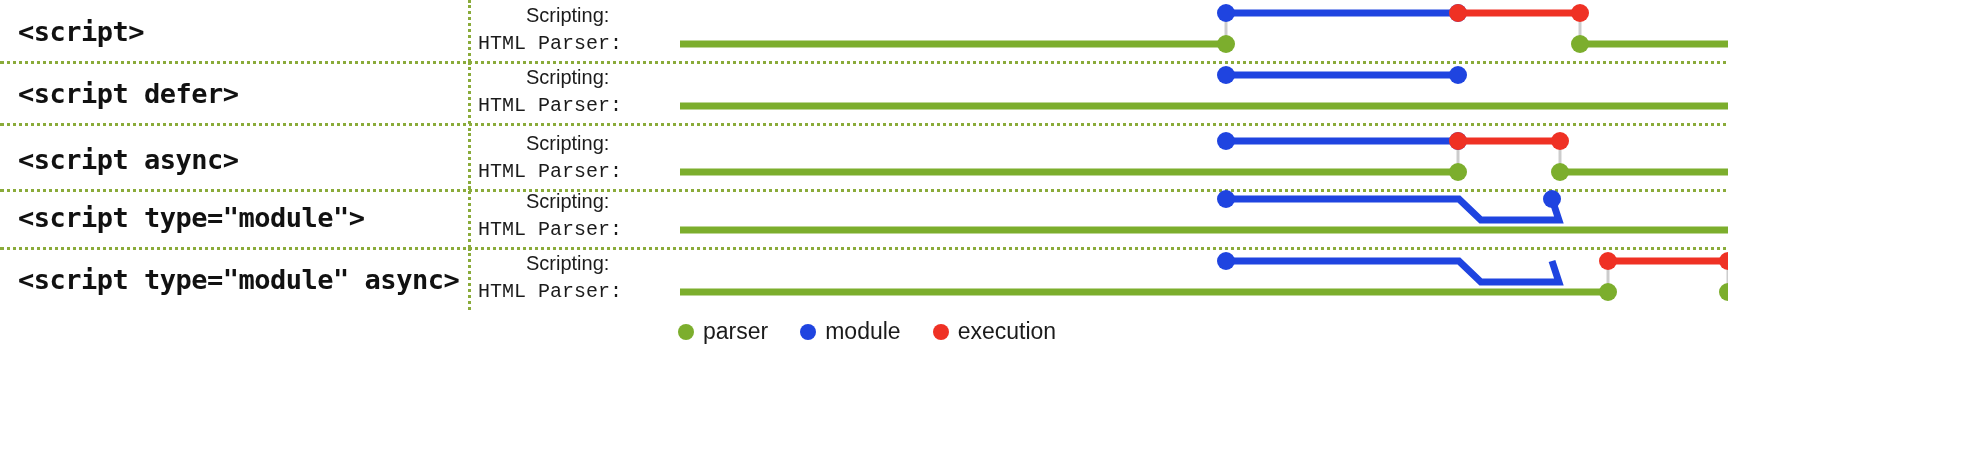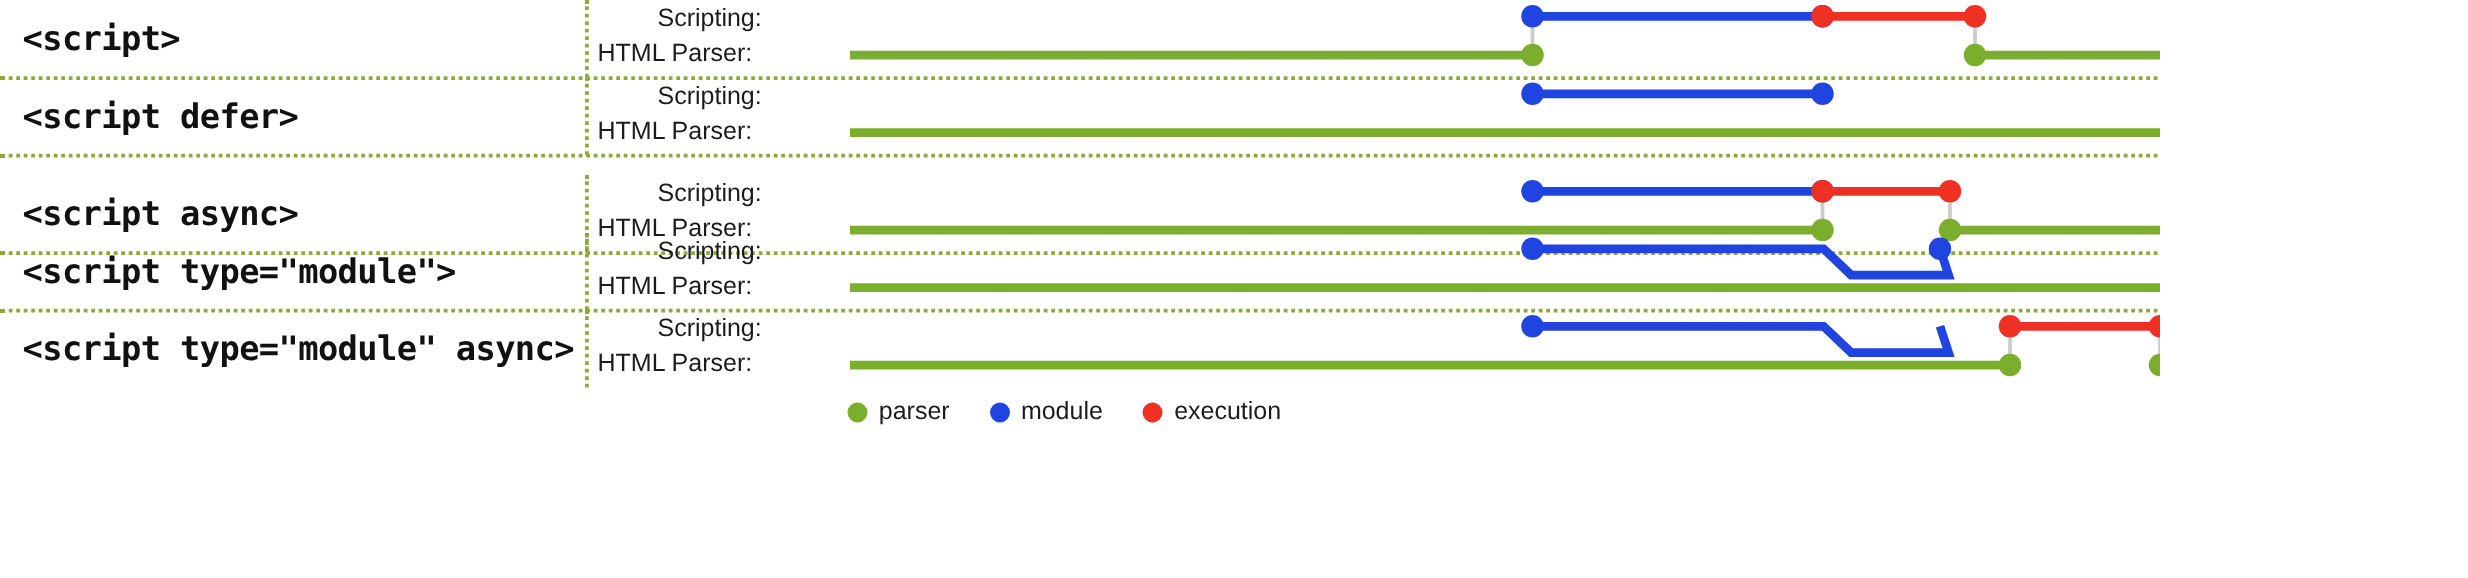--- a/index.html
+++ b/index.html
@@ -19,29 +19,29 @@
     font-weight:700;font-size:27px;color:#111;letter-spacing:-0.5px;
     white-space:nowrap;
   }
 
   .lane-label{
     position:absolute;left:478px;
     font-family:"Liberation Sans",sans-serif;
     font-size:20px;color:#1b1b1b;white-space:nowrap;
   }
   .lane-label.scripting{top:4px;margin-left:48px;}
-  .lane-label.parser{top:32px;}
+  .lane-label.parser{top:32px;font-family:Liberation Mono, monospace;}
 
   .tl{position:absolute;left:0;top:0;}
 
   .legend{position:absolute;left:0;top:310px;width:1974px;height:46px;}
   .legend-items{position:absolute;left:678px;top:8px;display:flex;align-items:center;gap:10px;}
   .lg{display:flex;align-items:center;gap:9px;margin-right:22px;}
   .dot{width:16px;height:16px;border-radius:50%;display:inline-block;}
-  .lg-text{font-size:20px;color:#1b1b1b;font-family:"Liberation Sans",sans-serif;}
+  .lg-text{font-size:23px;color:#1b1b1b;font-family:"Liberation Sans",sans-serif;}
   .runtime{position:absolute;right:50px;top:14px;font-size:21px;color:#1b1b1b;
            font-family:"Liberation Sans",sans-serif;white-space:nowrap;margin-left:36px;}
 </style>
 </head>
 <body>
 
 <div id="page">
 
   <div class="row" style="top:0">
     <div class="tag-label">&lt;script&gt;</div>
@@ -76,21 +76,21 @@
         <circle cx="1772" cy="44" r="9" fill="#7cae2d"></circle>
         <line x1="1226" y1="13" x2="1458" y2="13" stroke="#1f44e0" stroke-width="7" stroke-linecap="butt"></line>
         <circle cx="1226" cy="13" r="9" fill="#1f44e0"></circle>
         <circle cx="1458" cy="13" r="9" fill="#1f44e0"></circle>
         <line x1="1772" y1="13" x2="1900" y2="13" stroke="#ef3124" stroke-width="7" stroke-linecap="butt"></line>
         <circle cx="1772" cy="13" r="9" fill="#ef3124"></circle>
       </svg>
     <div class="row-sep" style="top:61px"></div>
   </div>
 
-  <div class="row" style="top:16px">
+  <div class="row" style="top:4px">
     <div class="tag-label">&lt;script async&gt;</div>
     <div class="vdiv" style="left:468px"></div>
     <div class="lane-label scripting">Scripting:</div>
     <div class="lane-label parser">HTML Parser:</div>
     <svg class="tl" width="1974" height="62">
         <line x1="1458" y1="13" x2="1458" y2="44" stroke="#cccccc" stroke-width="3" stroke-linecap="butt"></line>
         <line x1="1560" y1="13" x2="1560" y2="44" stroke="#cccccc" stroke-width="3" stroke-linecap="butt"></line>
         <line x1="680" y1="44" x2="1458" y2="44" stroke="#7cae2d" stroke-width="7" stroke-linecap="butt"></line>
         <circle cx="1458" cy="44" r="9" fill="#7cae2d"></circle>
         <line x1="1560" y1="44" x2="1900" y2="44" stroke="#7cae2d" stroke-width="7" stroke-linecap="butt"></line>

